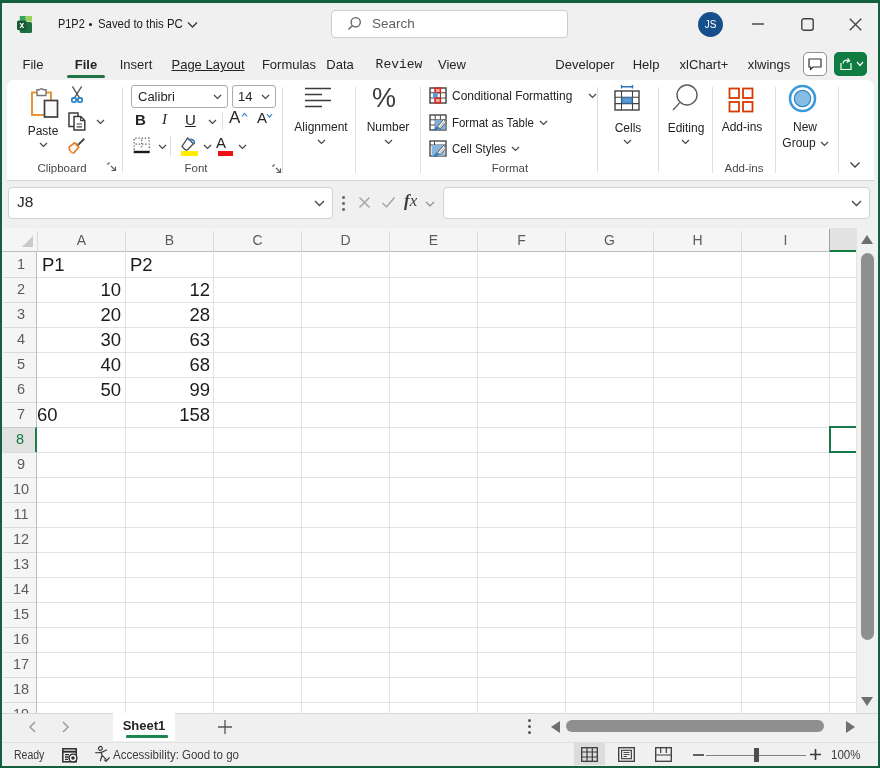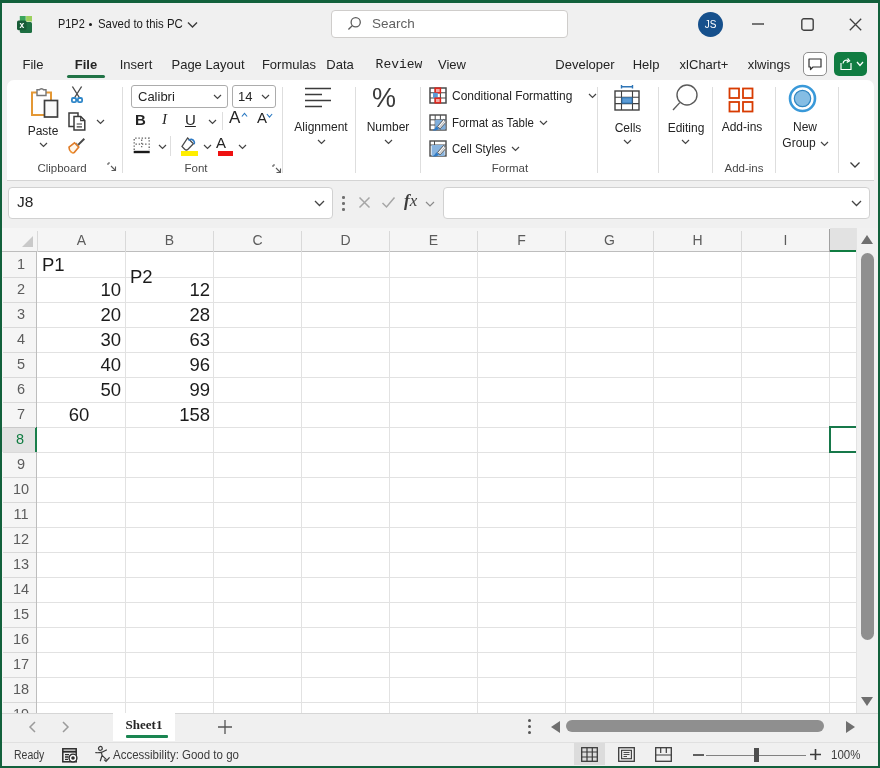--- a/index.html
+++ b/index.html
@@ -48,21 +48,21 @@
     <path d="M0.8 0.8 L12.2 12.2 M12.2 0.8 L0.8 12.2" stroke="#404040" stroke-width="1.3"></path>
   </svg>
 
 <div id="menubar">
   <style>
     .mi { position:absolute; top:57px; font-size:13px; color:#242424; transform:translateX(-50%); white-space:nowrap; }
   </style>
   <div class="mi" style="left:33px;">File</div>
   <div class="mi" style="left:86px;font-weight:bold;">File</div>
   <div class="mi" style="left:136px;">Insert</div>
-  <div class="mi" style="left:208px;">Page Layout</div>
+  <div class="mi" style="left:208px;text-decoration:underline;">Page Layout</div>
   <div class="mi" style="left:289px;">Formulas</div>
   <div class="mi" style="left:340px;text-align:center;">Data</div>
   <div class="mi" style="left:399px;font-family:Liberation Mono, monospace;">Review</div>
   <div class="mi" style="left:452px;">View</div>
   <div class="mi" style="left:510px;margin-top:27px;">Automate</div>
   <div class="mi" style="left:585px;">Developer</div>
   <div class="mi" style="left:646px;">Help</div>
   <div class="mi" style="left:704px;">xlChart+</div>
   <div class="mi" style="left:769px;">xlwings</div>
   <div class="abs" style="left:67px;top:75px;width:38px;height:3px;background:#217346;border-radius:2px;"></div>
@@ -401,32 +401,32 @@
 <div class="abs" style="left:21px;top:606px;font-size:14.5px;color:#5c5c5c;transform:translateX(-50%);height:17px;overflow:hidden;">15</div>
 <div class="abs" style="left:3px;top:652px;width:33px;height:1px;background:#d9d9d9;"></div>
 <div class="abs" style="left:21px;top:631px;font-size:14.5px;color:#5c5c5c;transform:translateX(-50%);height:17px;overflow:hidden;">16</div>
 <div class="abs" style="left:3px;top:677px;width:33px;height:1px;background:#d9d9d9;"></div>
 <div class="abs" style="left:21px;top:656px;font-size:14.5px;color:#5c5c5c;transform:translateX(-50%);height:17px;overflow:hidden;">17</div>
 <div class="abs" style="left:3px;top:702px;width:33px;height:1px;background:#d9d9d9;"></div>
 <div class="abs" style="left:21px;top:681px;font-size:14.5px;color:#5c5c5c;transform:translateX(-50%);height:17px;overflow:hidden;">18</div>
 <div class="abs" style="left:3px;top:727px;width:33px;height:1px;background:#d9d9d9;"></div>
 <div class="abs" style="left:21px;top:706px;font-size:14.5px;color:#5c5c5c;transform:translateX(-50%);height:17px;overflow:hidden;">19</div>
 <div class="abs" style="left:42px;top:254px;font-size:18.5px;color:#1b1b1b;">P1</div>
-<div class="abs" style="left:130px;top:254px;font-size:18.5px;color:#1b1b1b;margin-top:12px;">P2</div>
+<div class="abs" style="left:130px;top:254px;font-size:18.5px;color:#1b1b1b;">P2</div>
 <div class="abs" style="left:37px;top:279px;width:84px;font-size:18.5px;color:#1b1b1b;text-align:right;">10</div>
 <div class="abs" style="left:125px;top:279px;width:85px;font-size:18.5px;color:#1b1b1b;text-align:right;">12</div>
 <div class="abs" style="left:37px;top:304px;width:84px;font-size:18.5px;color:#1b1b1b;text-align:right;">20</div>
 <div class="abs" style="left:125px;top:304px;width:85px;font-size:18.5px;color:#1b1b1b;text-align:right;">28</div>
 <div class="abs" style="left:37px;top:329px;width:84px;font-size:18.5px;color:#1b1b1b;text-align:right;">30</div>
 <div class="abs" style="left:125px;top:329px;width:85px;font-size:18.5px;color:#1b1b1b;text-align:right;">63</div>
 <div class="abs" style="left:37px;top:354px;width:84px;font-size:18.5px;color:#1b1b1b;text-align:right;">40</div>
-<div class="abs" style="left:125px;top:354px;width:85px;font-size:18.5px;color:#1b1b1b;text-align:right;">96</div>
+<div class="abs" style="left:125px;top:354px;width:85px;font-size:18.5px;color:#1b1b1b;text-align:right;">68</div>
 <div class="abs" style="left:37px;top:379px;width:84px;font-size:18.5px;color:#1b1b1b;text-align:right;">50</div>
 <div class="abs" style="left:125px;top:379px;width:85px;font-size:18.5px;color:#1b1b1b;text-align:right;">99</div>
-<div class="abs" style="left:37px;top:404px;width:84px;font-size:18.5px;color:#1b1b1b;text-align:center;">60</div>
+<div class="abs" style="left:37px;top:404px;width:84px;font-size:18.5px;color:#1b1b1b;text-align:left;">60</div>
 <div class="abs" style="left:125px;top:404px;width:85px;font-size:18.5px;color:#1b1b1b;text-align:right;">158</div>
 <div class="abs" style="left:2px;top:427px;width:35px;height:25px;background:#e2e2e2;border-right:2px solid #1a7f4b;"></div>
     <div class="abs" style="left:20px;top:431px;font-size:14.5px;color:#107C41;transform:translateX(-50%);">8</div>
     <div class="abs" style="left:3px;top:427px;width:33px;height:1px;background:#c9c9c9;"></div>
     <div class="abs" style="left:829px;top:426px;width:29px;height:27px;border:2px solid #17784a;border-right:none;background:#fff;"></div>
 <div class="abs" style="left:856px;top:228px;width:22px;height:485px;background:#f1f1f1;border-left:1px solid #e3e3e3;"></div>
 <svg class="abs" style="left:861px;top:235px;" width="12" height="9" viewBox="0 0 12 9">
       <path d="M6 0 L12 9 H0 Z" fill="#6f6f6f"></path>
     </svg>
 <div class="abs" style="left:860.5px;top:253px;width:13px;height:387px;background:#8f8f8f;border-radius:7px;"></div>
@@ -438,21 +438,21 @@
 <div id="bottom">
   
   <div class="abs" style="left:2px;top:713px;width:876px;height:29px;background:#f0f0f0;border-top:1px solid #d6d6d6;"></div>
   <svg class="abs" style="left:28px;top:721px;" width="8" height="12" viewBox="0 0 8 12">
       <path d="M7 1 L2 6 L7 11" stroke="#9b9b9b" stroke-width="1.5" fill="none"></path>
     </svg>
   <svg class="abs" style="left:62px;top:721px;" width="8" height="12" viewBox="0 0 8 12">
       <path d="M1 1 L6 6 L1 11" stroke="#9b9b9b" stroke-width="1.5" fill="none"></path>
     </svg>
   <div class="abs" style="left:113px;top:713px;width:62px;height:28px;background:#fff;"></div>
-  <div class="abs ctr" style="left:113px;top:713px;width:62px;height:24px;font-size:13px;font-weight:bold;color:#262626;font-family:Liberation Serif, serif;">Sheet1</div>
+  <div class="abs ctr" style="left:113px;top:713px;width:62px;height:24px;font-size:13px;font-weight:bold;color:#262626;">Sheet1</div>
   <div class="abs" style="left:126px;top:735px;width:42px;height:3px;background:#1a8551;border-radius:1px;"></div>
   <svg class="abs" style="left:217px;top:719px;" width="16" height="16" viewBox="0 0 16 16">
       <path d="M8 1 V15 M1 8 H15" stroke="#555" stroke-width="1.3"></path>
     </svg>
   <div class="abs" style="left:528px;top:719px;width:3px;height:3px;border-radius:50%;background:#555;"></div>
   <div class="abs" style="left:528px;top:725px;width:3px;height:3px;border-radius:50%;background:#555;"></div>
   <div class="abs" style="left:528px;top:731px;width:3px;height:3px;border-radius:50%;background:#555;"></div>
   
   <svg class="abs" style="left:551px;top:721px;" width="9" height="12" viewBox="0 0 9 12">
       <path d="M9 0 L0 6 L9 12 Z" fill="#6f6f6f"></path>

